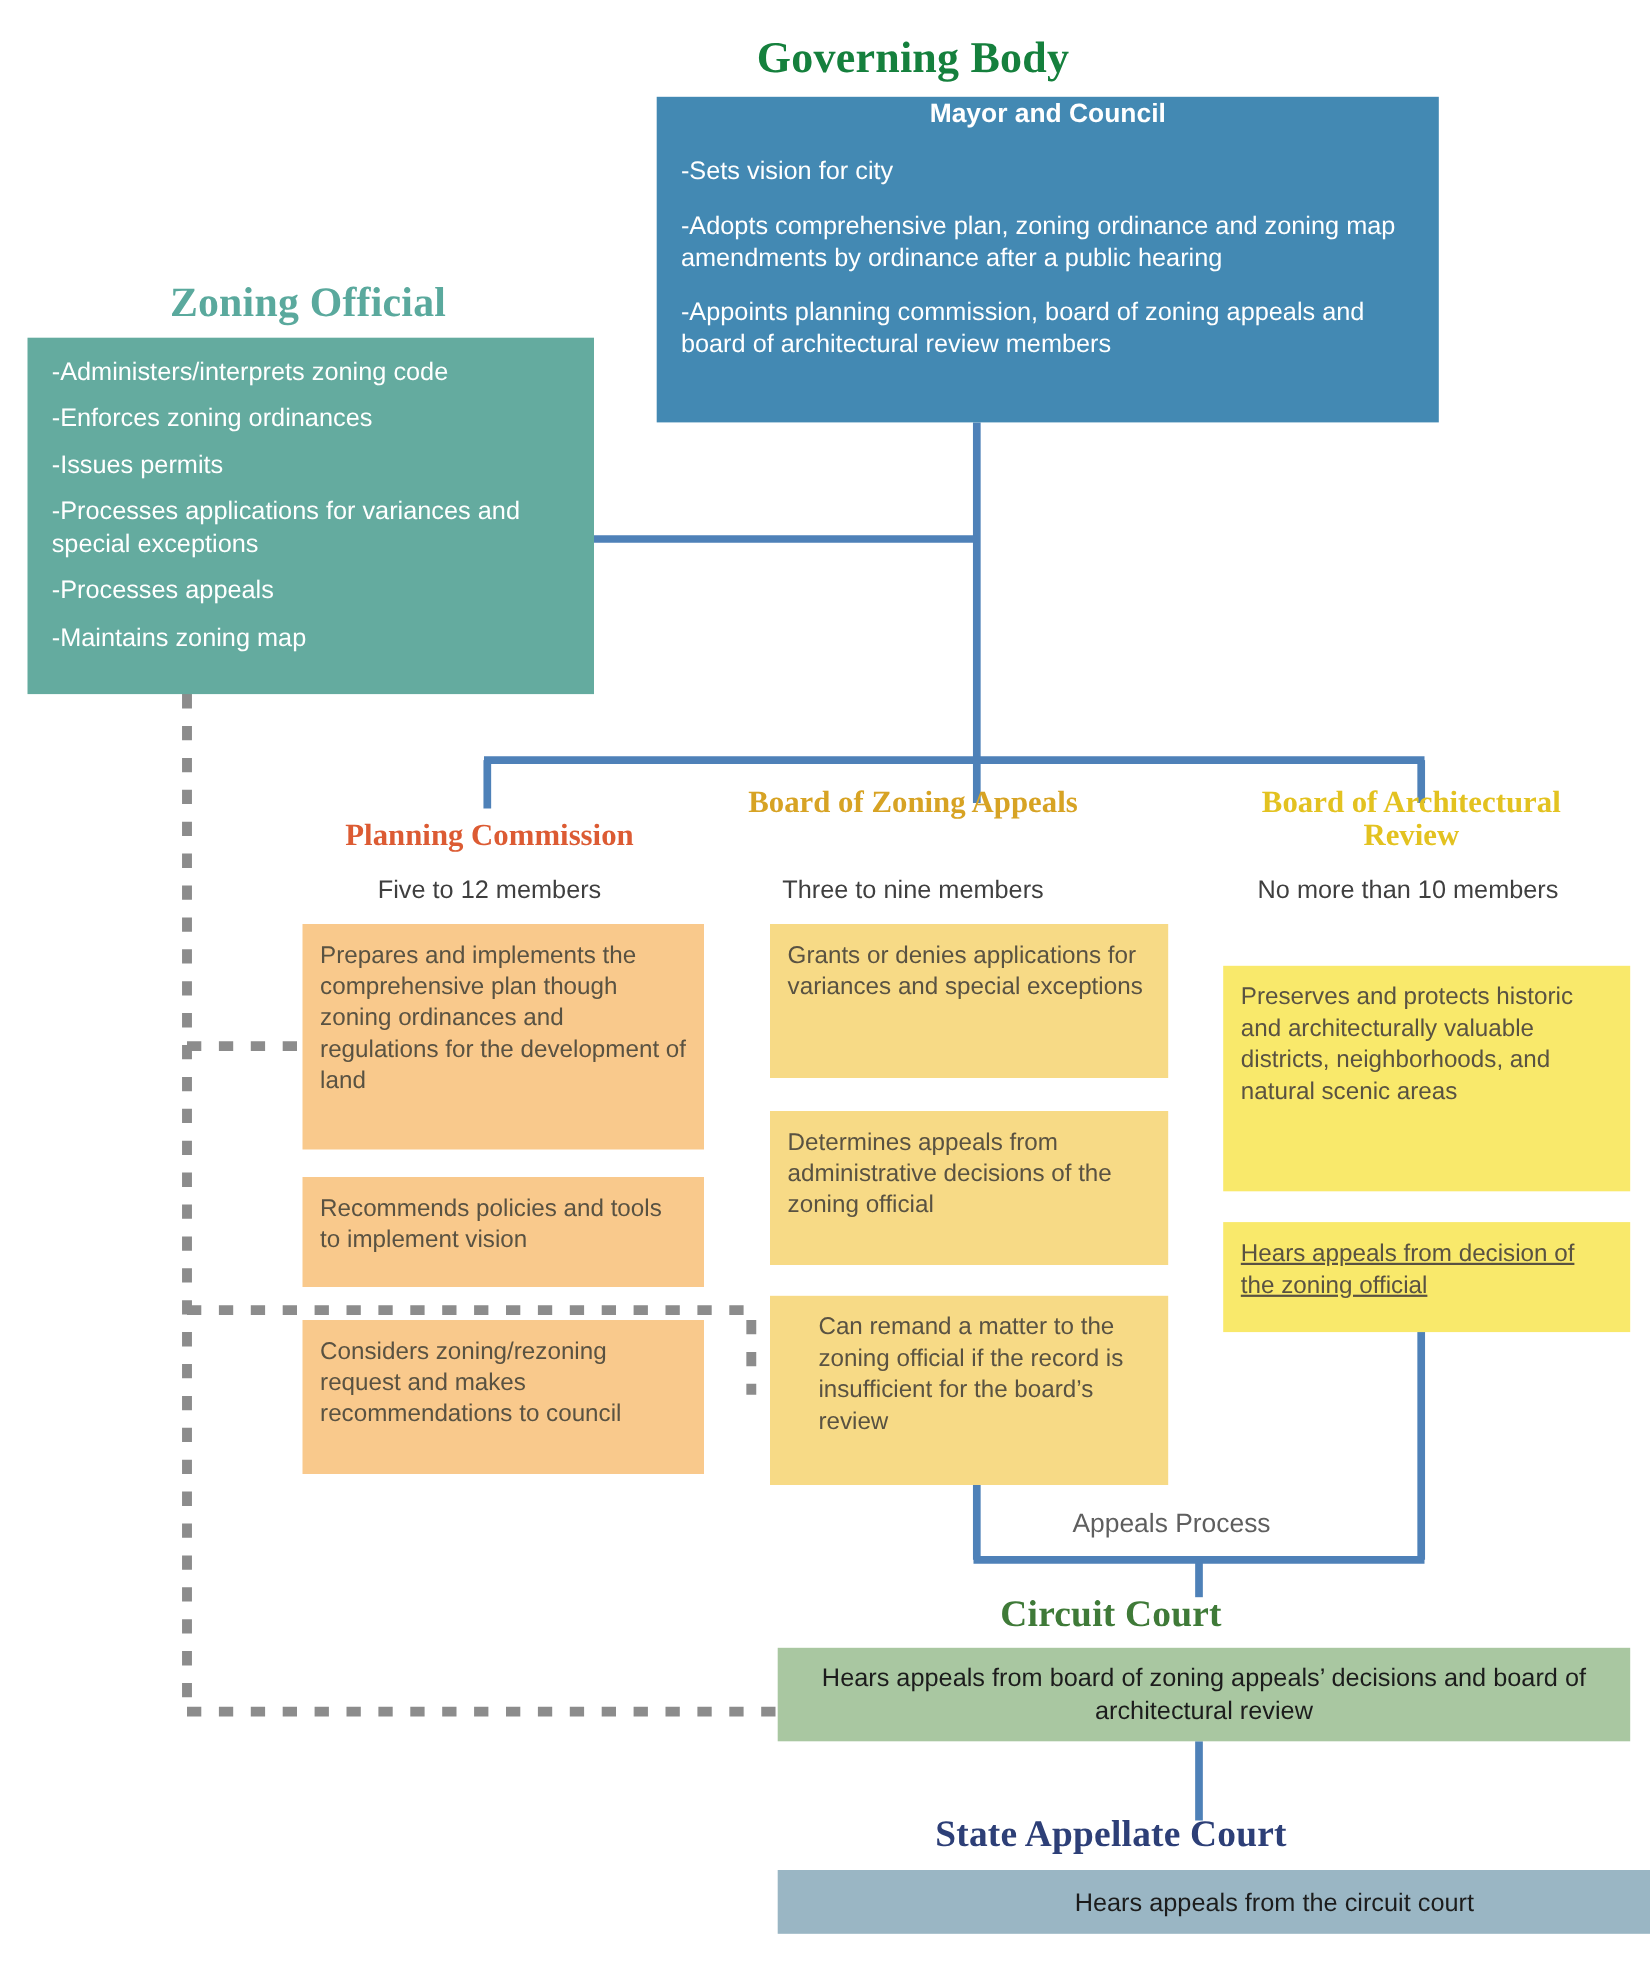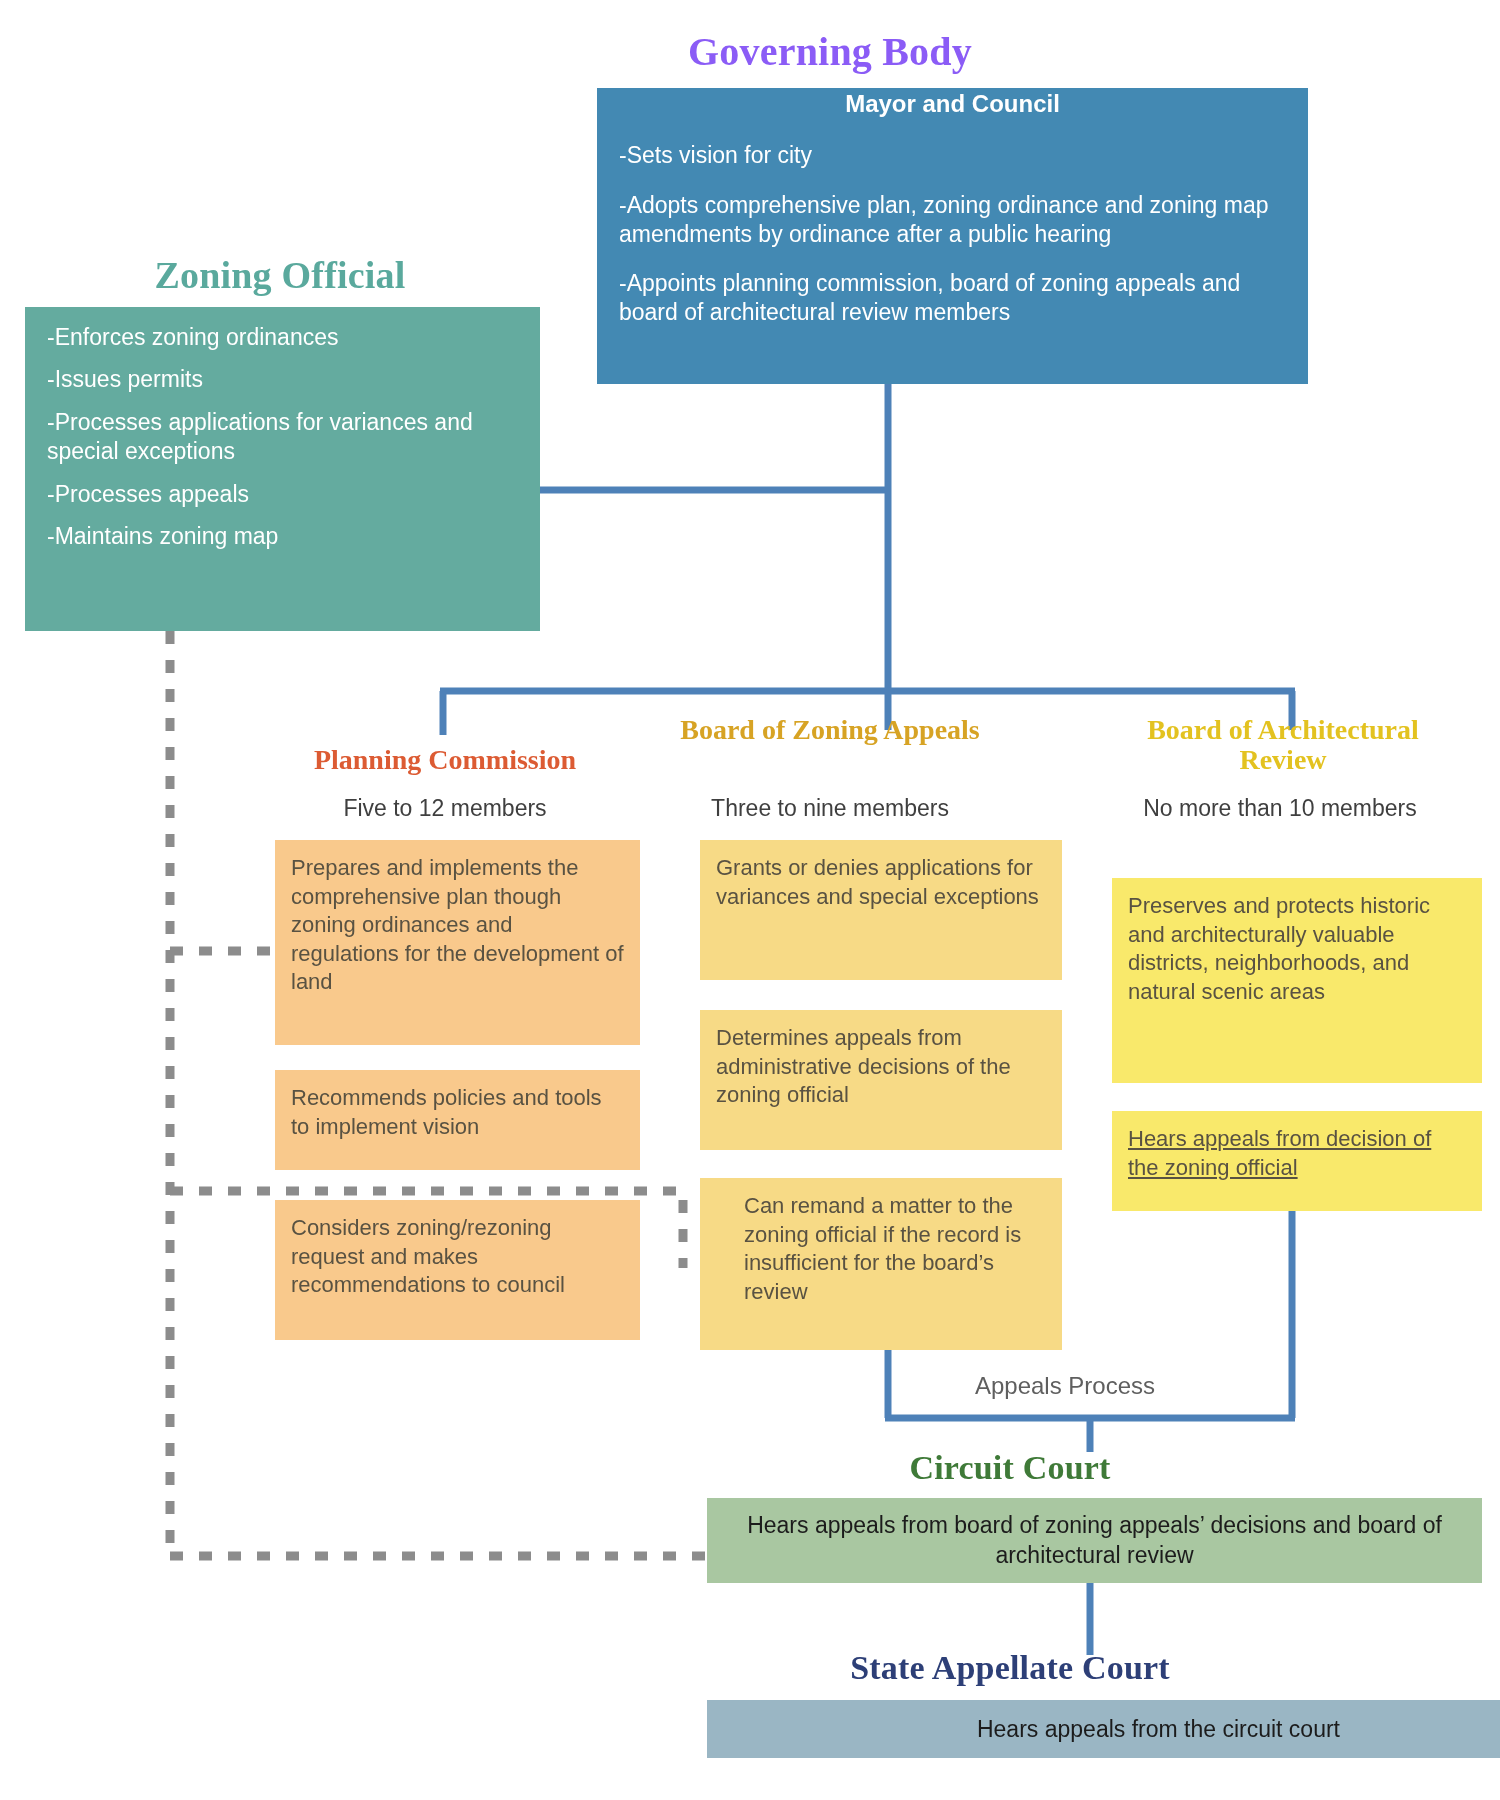--- a/index.html
+++ b/index.html
@@ -19,21 +19,21 @@
     font-family:"Liberation Serif", serif;
     font-weight:bold;
     text-align:center;
     line-height:1.08;
     letter-spacing:.2px;
   }
   .box{position:absolute;box-sizing:border-box;}
   .box p{margin:0;}
 
   
-  #gb-title{left:540px;top:30px;width:580px;font-size:40px;color:#8b5cf6;}
+  #gb-title{left:540px;top:30px;width:580px;font-size:40px;color:#15803d;}
   #gb-box{
     left:597px;top:88px;width:711px;height:296px;
     background:#4389b3;color:#ffffff;padding:1px 22px 0 22px;
     font-size:23px;line-height:1.27;
   }
   #gb-box .hd{font-weight:bold;text-align:center;font-size:24px;margin-bottom:22px;}
   #gb-box .li{margin-bottom:20px;}
 
   
   #zo-title{left:20px;top:255px;width:520px;font-size:38px;color:#5aa99d;}
@@ -123,20 +123,21 @@
   <div class="title" id="gb-title">Governing Body</div>
   <div class="box" id="gb-box">
     <p class="hd">Mayor and Council</p>
     <p class="li">-Sets vision for city</p>
     <p class="li">-Adopts comprehensive plan, zoning ordinance and zoning map amendments by ordinance after a public hearing</p>
     <p class="li">-Appoints planning commission, board of zoning appeals and board of architectural review members</p>
   </div>
 
   <div class="title" id="zo-title">Zoning Official</div>
   <div class="box" id="zo-box">
+    <p class="li">-Administers/interprets zoning code</p>
     <p class="li">-Enforces zoning ordinances</p>
     <p class="li">-Issues permits</p>
     <p class="li">-Processes applications for  variances and special exceptions</p>
     <p class="li">-Processes appeals</p>
     <p class="li">-Maintains zoning map</p>
   </div>
 
   <div class="col-title" id="pc-title">Planning Commission</div>
   <div class="col-sub" id="pc-sub">Five to 12 members</div>
   <div class="card orange" id="pc-c1">Prepares and implements the comprehensive plan though zoning ordinances and regulations for the development of land</div>

